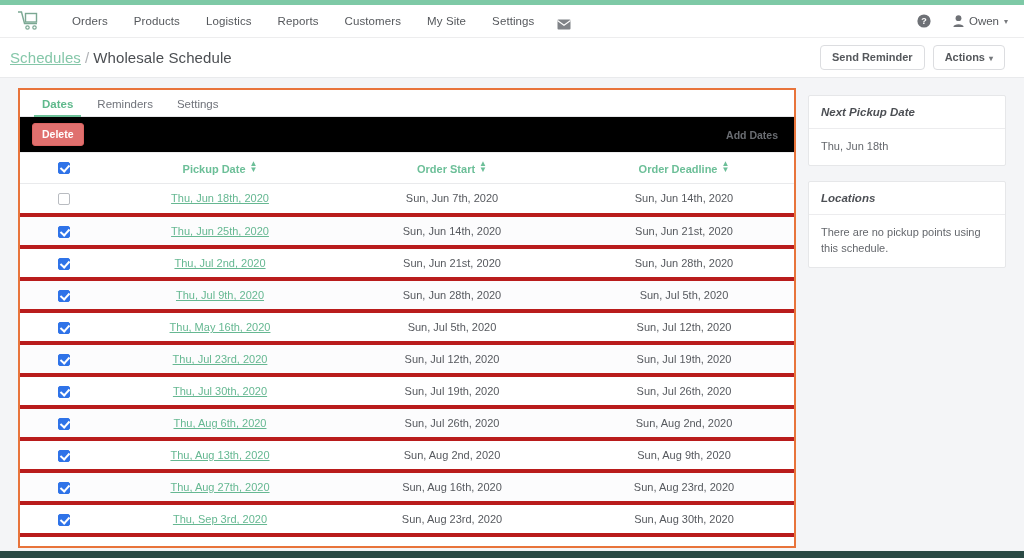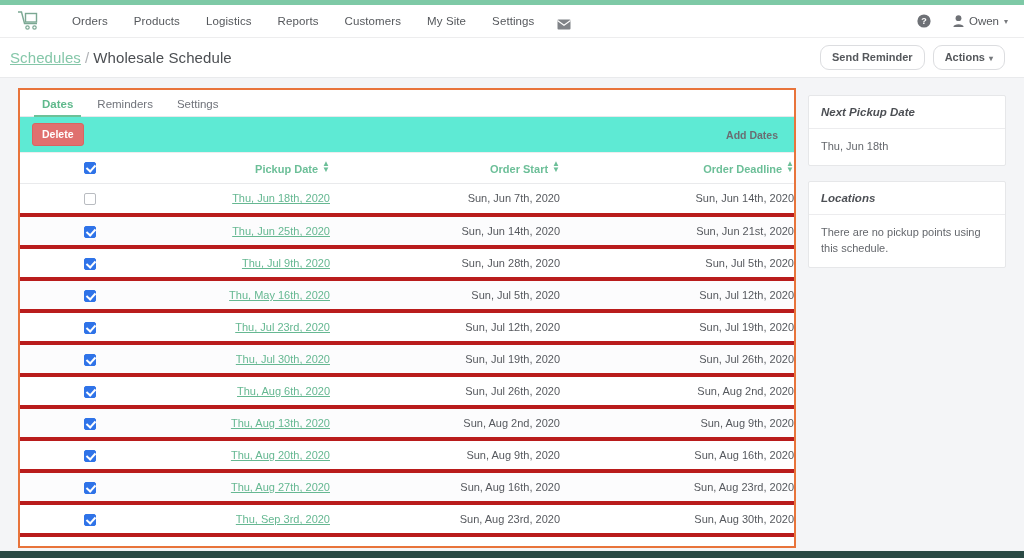--- a/index.html
+++ b/index.html
@@ -44,21 +44,21 @@
     position: absolute; top: 38px; left: 0; width: 1024px; height: 40px;
     background: #ffffff; display: flex; align-items: center;
     border-bottom: 1px solid #e9eaec;
   }
   .crumb-wrap { margin-left: 10px; font-size: 15px; letter-spacing: .1px; }
   .crumb-link { color: #85c7a9; }
   .crumb-sep { color: #b0b2b6; margin: 0 4px; }
   .crumb-cur { color: #4b4e52; }
   .crumb-actions { margin-left: auto; padding-right: 19px; display: flex; gap: 8px; }
   .btn-outline {
-    background: #fff; border: 1px solid #dcdde0; border-radius: 9px;
+    background: #fff; border: 1px solid #dcdde0; border-radius: 4px;
     font-size: 11px; font-weight: bold; color: #55585c;
     padding: 6px 11px; line-height: 1; cursor: pointer;
     font-family: "Liberation Sans", sans-serif;
   }
   .btn-outline .caret2 { font-size: 8px; margin-left: 4px; color: #76797d; }
 
   
   .annot-box {
     position: absolute; left: 18px; top: 88px; width: 778px; height: 460px;
     border: 2px solid #e8743b; background: #ffffff; overflow: hidden;
@@ -75,36 +75,36 @@
   }
   .tab.active { color: #5fb98c; font-weight: bold; }
   .tab.active:after {
     content: ""; position: absolute; left: 4px; right: 4px; bottom: -1px;
     height: 2px; background: #6cc198;
   }
 
   
   .toolbar {
     height: 36px; display: flex; align-items: center; padding: 0 12px;
-    border-bottom: 1px solid #ededee; background: #5eead4;
+    border-bottom: 1px solid #ededee; background: #000000;
   }
   .btn-delete {
     background: #e0706e; border: 1px solid #da6361; color: #fff;
     font-size: 10.5px; font-weight: bold; border-radius: 3px;
     padding: 5px 9px; line-height: 1; cursor: pointer;
     font-family: "Liberation Sans", sans-serif;
   }
   .add-dates {
     margin-left: auto; font-size: 10.5px; color: #6a6d72;
     font-weight: bold; cursor: pointer; padding-right: 4px;
   }
 
   
   table.dates { width: 100%; border-collapse: collapse; table-layout: fixed; }
-  table.dates th, table.dates td { text-align: right; vertical-align: middle; }
+  table.dates th, table.dates td { text-align: center; vertical-align: middle; }
   col.c-check { width: 76px; }
   col.c-pick  { width: 234px; }
   col.c-start { width: 230px; }
   col.c-dead  { width: 234px; }
   table.dates thead th {
     height: 30px; padding-left: 14px; font-size: 11px; font-weight: bold;
     color: #6cbf98; border-bottom: 1px solid #e9eaec; background: #fff;
   }
   table.dates thead th.chk { padding-left: 12px; }
   .sortarrow { display:inline-block; margin-left: 4px; font-size: 8px; color:#6cbf98;
@@ -261,20 +261,26 @@
             <td>Sun, Jun 14th, 2020</td>
           </tr>
           <tr>
             <td class="chk"><span class="cb on"></span></td>
             <td><a class="pick-link" href="#">Thu, Jun 25th, 2020</a></td>
             <td>Sun, Jun 14th, 2020</td>
             <td>Sun, Jun 21st, 2020</td>
           </tr>
           <tr>
             <td class="chk"><span class="cb on"></span></td>
+            <td><a class="pick-link" href="#">Thu, Jul 2nd, 2020</a></td>
+            <td>Sun, Jun 21st, 2020</td>
+            <td>Sun, Jun 28th, 2020</td>
+          </tr>
+          <tr>
+            <td class="chk"><span class="cb on"></span></td>
             <td><a class="pick-link" href="#">Thu, Jul 9th, 2020</a></td>
             <td>Sun, Jun 28th, 2020</td>
             <td>Sun, Jul 5th, 2020</td>
           </tr>
           <tr>
             <td class="chk"><span class="cb on"></span></td>
             <td><a class="pick-link" href="#">Thu, May 16th, 2020</a></td>
             <td>Sun, Jul 5th, 2020</td>
             <td>Sun, Jul 12th, 2020</td>
           </tr>
@@ -294,26 +300,20 @@
             <td class="chk"><span class="cb on"></span></td>
             <td><a class="pick-link" href="#">Thu, Aug 6th, 2020</a></td>
             <td>Sun, Jul 26th, 2020</td>
             <td>Sun, Aug 2nd, 2020</td>
           </tr>
           <tr>
             <td class="chk"><span class="cb on"></span></td>
             <td><a class="pick-link" href="#">Thu, Aug 13th, 2020</a></td>
             <td>Sun, Aug 2nd, 2020</td>
             <td>Sun, Aug 9th, 2020</td>
-          </tr>
-          <tr>
-            <td class="chk"><span class="cb on"></span></td>
-            <td><a class="pick-link" href="#">Thu, Aug 20th, 2020</a></td>
-            <td>Sun, Aug 9th, 2020</td>
-            <td>Sun, Aug 16th, 2020</td>
           </tr>
           <tr>
             <td class="chk"><span class="cb on"></span></td>
             <td><a class="pick-link" href="#">Thu, Aug 27th, 2020</a></td>
             <td>Sun, Aug 16th, 2020</td>
             <td>Sun, Aug 23rd, 2020</td>
           </tr>
           <tr>
             <td class="chk"><span class="cb on"></span></td>
             <td><a class="pick-link" href="#">Thu, Sep 3rd, 2020</a></td>

